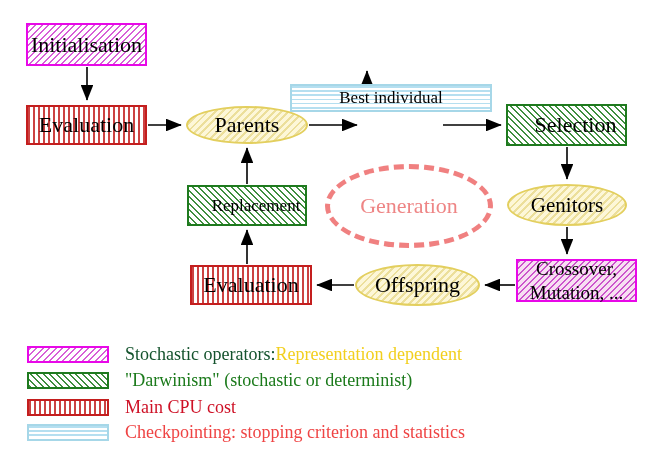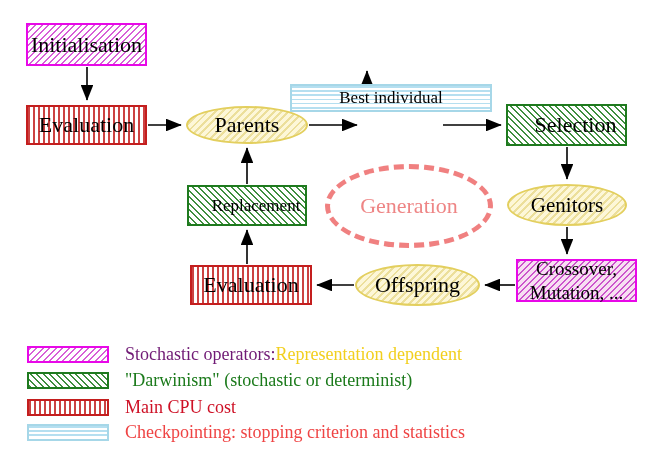--- a/index.html
+++ b/index.html
@@ -58,21 +58,21 @@
   #node-evaluation-bot {left:190px;top:265px; width:122px;height:40px;font-size:22px;}
   #node-offspring      {left:355px;top:264px; width:125px;height:42px;font-size:22px;}
   #node-crossover      {left:516px;top:259px; width:121px;height:43px;font-size:19px;
                         flex-direction:column;line-height:1.25;}
   
   .legend-row{position:absolute;left:27px;display:flex;align-items:center;height:18px;}
   #legend-row-0{top:345px;} #legend-row-1{top:371px;}
   #legend-row-2{top:398px;} #legend-row-3{top:423px;}
   .swatch{width:82px;height:17px;box-sizing:border-box;margin-right:16px;flex:0 0 auto;}
   .lg{font-size:18px;white-space:nowrap;}
-  .t-magenta{color:#701a75;}
+  .t-magenta{color:#14532d;}
   .t-yellow{color:#f2cf1d;margin-left:0;}
   .t-green{color:#1b7a1b;}
   .t-red{color:#ce1126;}
   .t-cyan{color:#ef4444;}
 </style>
 </head>
 <body>
 
 <div class="canvas">
 

